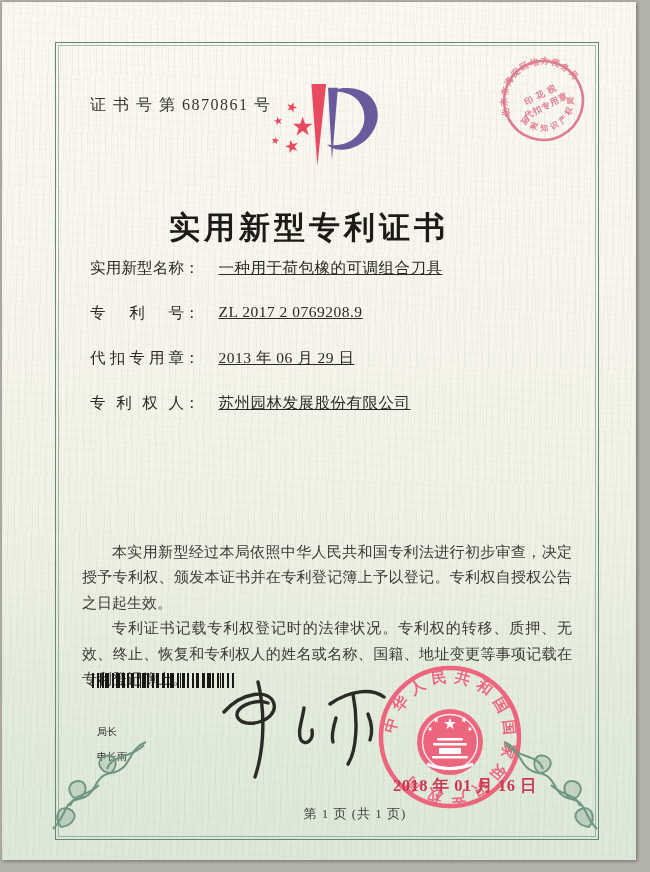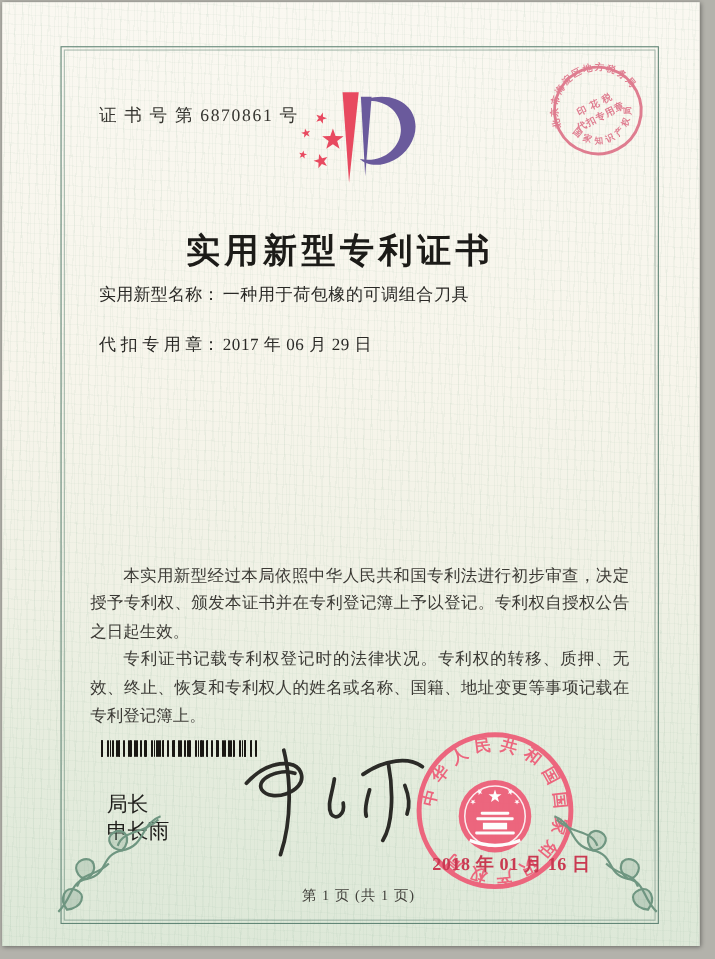--- a/index.html
+++ b/index.html
@@ -33,48 +33,48 @@
   }
   .logo{position:absolute;left:270px;top:80px;width:118px;height:88px;}
   .title{
     position:absolute;left:53px;top:181px;width:508px;text-align:center;
     font-size:31px;font-weight:700;letter-spacing:4px;color:#1c1b18;margin-top:24px;
   }
   .fields{position:absolute;left:88px;top:256px;width:470px;font-size:15.5px;color:#2a2926;}
   .field{height:45px;white-space:nowrap;}
   .f-label{display:inline-block;width:94px;text-align:justify;text-align-last:justify;vertical-align:top;}
   .f-colon{display:inline-block;vertical-align:top;}
-  .f-value{display:inline-block;margin-left:3px;vertical-align:top;letter-spacing:.5px;}
+  .f-value{display:inline-block;margin-left:19px;vertical-align:top;letter-spacing:.5px;text-decoration:underline;}
   .paragraphs{
-    position:absolute;left:80px;top:510px;width:490px;
+    position:absolute;left:80px;top:538px;width:490px;
     font-size:15px;line-height:25.4px;color:#3b3a35;text-align:justify;
   }
   .paragraphs p{margin:0;text-indent:2em;}
   .barcode{
     position:absolute;left:90px;top:671px;width:143px;height:15px;
     background:
       repeating-linear-gradient(90deg,#191713 0 2px,transparent 2px 5px),
       repeating-linear-gradient(90deg,#191713 0 1px,transparent 1px 8px),
       repeating-linear-gradient(90deg,#191713 0 2px,transparent 2px 13px);
   }
-  .director{position:absolute;left:95px;top:717px;font-size:19px;line-height:25px;color:#1f1e1b;
+  .director{position:absolute;left:95px;top:717px;font-size:10px;line-height:25px;color:#1f1e1b;
     font-family:"Liberation Sans","DejaVu Sans",sans-serif;}
   .signature{position:absolute;left:198px;top:670px;width:190px;height:115px;}
   .office-seal{position:absolute;left:373px;top:660px;width:150px;height:150px;opacity:.95;}
   .seal-date{
     position:absolute;left:383px;top:773px;width:160px;text-align:center;
     font-size:16.5px;font-weight:700;color:#c93a52;letter-spacing:.5px;
   }
   .tax-stamp{
     position:absolute;left:489px;top:46px;width:105px;height:105px;
     transform:rotate(-27deg);opacity:.9;
   }
   .page-footer{
     position:absolute;left:53px;top:803px;width:542px;text-align:center;
-    font-size:13px;color:#403f3a;letter-spacing:1px;
+    font-size:13px;color:#403f3a;letter-spacing:1px;padding-left:29px;
   }
   .corner{position:absolute;width:100px;height:95px;}
   .corner.bl{left:47px;top:737px;}
   .corner.br{left:499px;top:737px;transform:scaleX(-1);}
 </style>
 </head>
 <body>
 
 <div class="paper">
   <div class="guilloche"></div>
@@ -100,21 +100,27 @@
     </g>
   </svg>
 
   <div class="title">实用新型专利证书</div>
 
   <div class="fields">
     <div class="field">
       <span class="f-label">实用新型名称</span><span class="f-colon">：</span><span class="f-value">一种用于荷包橡的可调组合刀具</span>
     </div>
     <div class="field">
-      <span class="f-label">代扣专用章</span><span class="f-colon">：</span><span class="f-value">2017 年 06 月 29 日</span>
+      <span class="f-label">专利号</span><span class="f-colon">：</span><span class="f-value">ZL 2017 2 0769208.9</span>
+    </div>
+    <div class="field">
+      <span class="f-label">代扣专用章</span><span class="f-colon">：</span><span class="f-value">2013 年 06 月 29 日</span>
+    </div>
+    <div class="field">
+      <span class="f-label">专利权人</span><span class="f-colon">：</span><span class="f-value">苏州园林发展股份有限公司</span>
     </div>
   </div>
 
   <div class="paragraphs">
     <p>本实用新型经过本局依照中华人民共和国专利法进行初步审查，决定授予专利权、颁发本证书并在专利登记簿上予以登记。专利权自授权公告之日起生效。</p>
     <p>专利证书记载专利权登记时的法律状况。专利权的转移、质押、无效、终止、恢复和专利权人的姓名或名称、国籍、地址变更等事项记载在专利登记簿上。</p>
   </div>
 
   <div class="barcode"></div>
 

